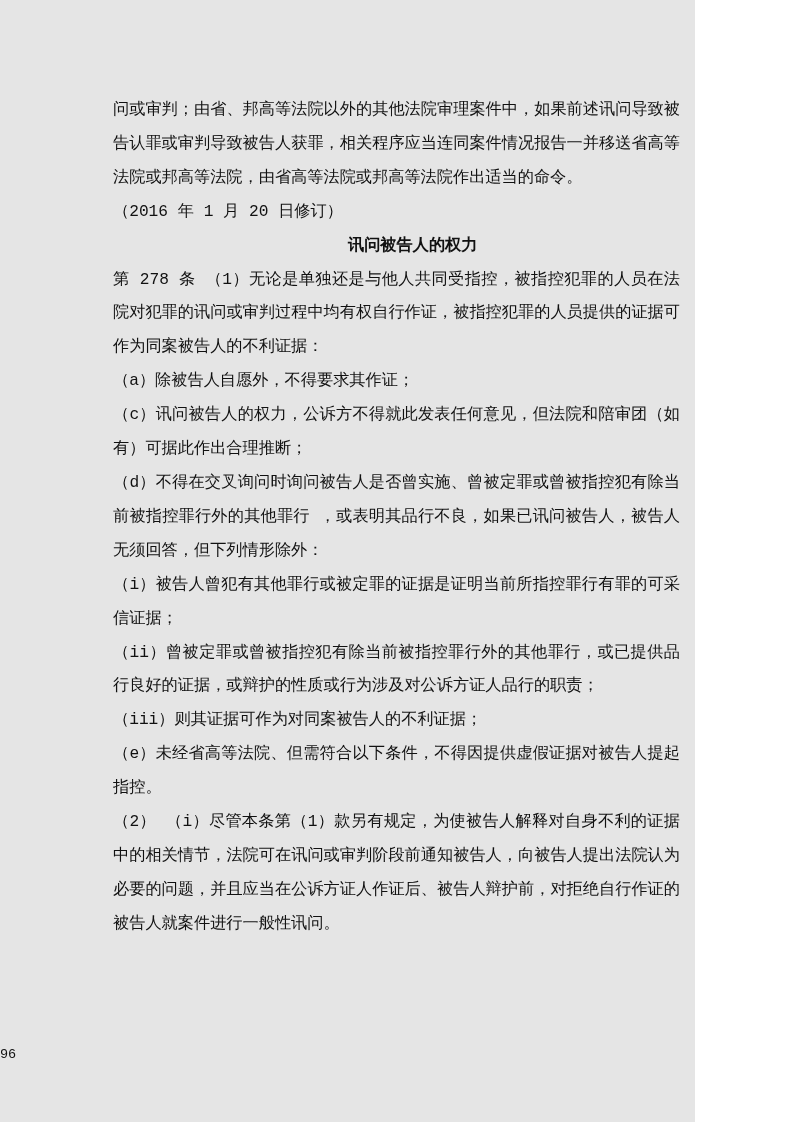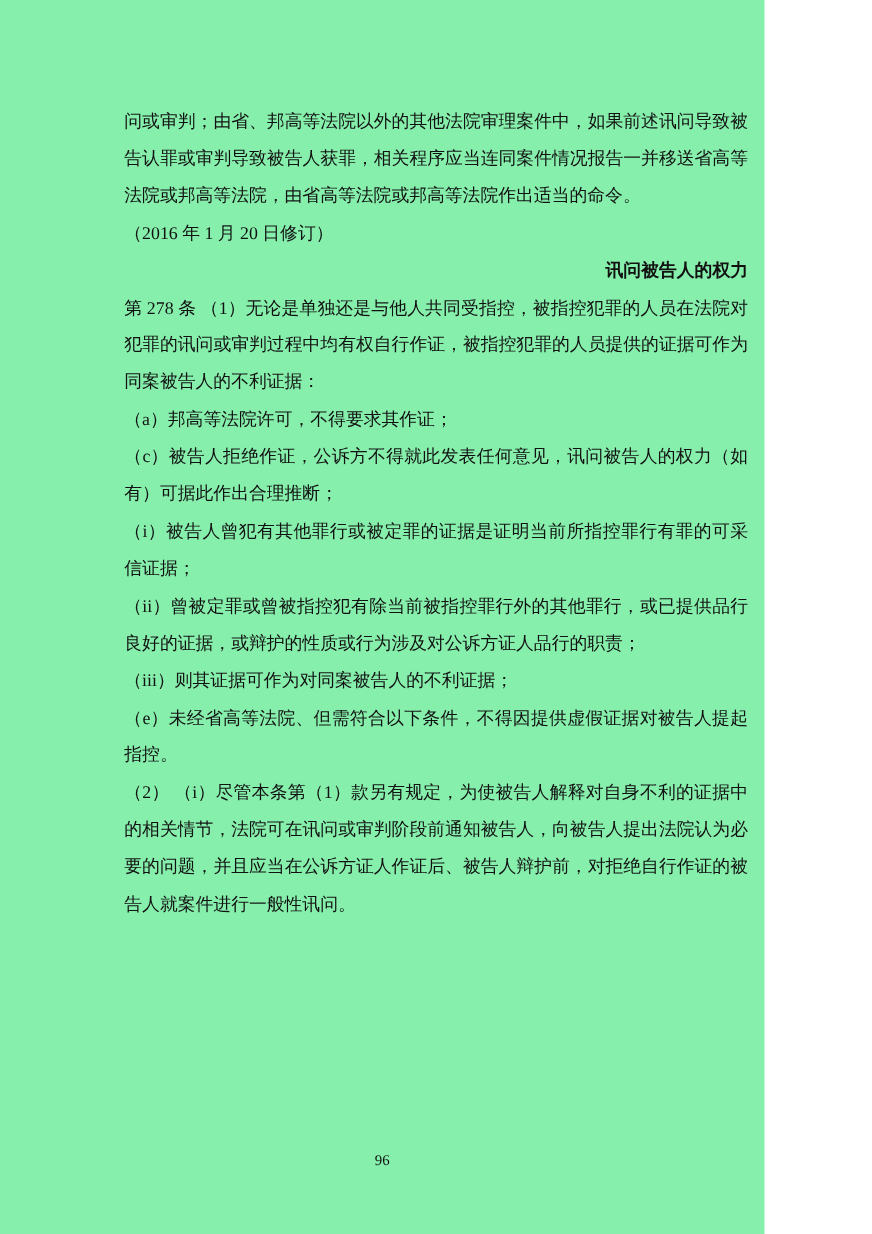--- a/index.html
+++ b/index.html
@@ -1,66 +1,66 @@
 <!DOCTYPE html>
 <html><head>
 <meta charset="utf-8">
 <style>
   * { margin: 0; padding: 0; box-sizing: border-box; }
   html, body { background: #ffffff; }
   .page {
     position: relative;
     width: 695px;
     height: 1122px;
-    background: #86efac;
-    font-family: Liberation Serif, serif;
+    background: #e5e5e5;
+    font-family: Liberation Mono, monospace;
     color: #111111;
     overflow: hidden;
   }
   .content {
     position: absolute;
     left: 113px;
     top: 94px;
     width: 567px;
     font-size: 16.2px;
     line-height: 33.9px;
     text-align: justify;
     text-justify: inter-ideograph;
   }
   .content p {
     margin: 0;
     word-break: break-all;
   }
   .content p.heading {
     font-weight: bold;
     text-indent: 2em;
-    text-align: right;
+    text-align: center;
   }
   .footer {
     position: absolute;
     top: 1046px;
     left: 0;
     width: 100%;
-    text-align: center;
     font-size: 13.5px;
     line-height: 18px;
     color: #111111;
   }
 </style>
 </head>
 <body>
 
 <div class="page">
   <div class="content">
     <p class="body">问或审判；由省、邦高等法院以外的其他法院审理案件中，如果前述讯问导致被告认罪或审判导致被告人获罪，相关程序应当连同案件情况报告一并移送省高等法院或邦高等法院，由省高等法院或邦高等法院作出适当的命令。</p>
     <p class="body">（2016 年 1 月 20 日修订）</p>
     <p class="heading">讯问被告人的权力</p>
     <p class="body">第 278 条 （1）无论是单独还是与他人共同受指控，被指控犯罪的人员在法院对犯罪的讯问或审判过程中均有权自行作证，被指控犯罪的人员提供的证据可作为同案被告人的不利证据：</p>
-    <p class="body">（a）邦高等法院许可，不得要求其作证；</p>
-    <p class="body">（c）被告人拒绝作证，公诉方不得就此发表任何意见，讯问被告人的权力（如有）可据此作出合理推断；</p>
+    <p class="body">（a）除被告人自愿外，不得要求其作证；</p>
+    <p class="body">（c）讯问被告人的权力，公诉方不得就此发表任何意见，但法院和陪审团（如有）可据此作出合理推断；</p>
+    <p class="body">（d）不得在交叉询问时询问被告人是否曾实施、曾被定罪或曾被指控犯有除当前被指控罪行外的其他罪行 ，或表明其品行不良，如果已讯问被告人，被告人无须回答，但下列情形除外：</p>
     <p class="body">（i）被告人曾犯有其他罪行或被定罪的证据是证明当前所指控罪行有罪的可采信证据；</p>
     <p class="body">（ii）曾被定罪或曾被指控犯有除当前被指控罪行外的其他罪行，或已提供品行良好的证据，或辩护的性质或行为涉及对公诉方证人品行的职责；</p>
     <p class="body">（iii）则其证据可作为对同案被告人的不利证据；</p>
     <p class="body">（e）未经省高等法院、但需符合以下条件，不得因提供虚假证据对被告人提起指控。</p>
     <p class="body">（2） （i）尽管本条第（1）款另有规定，为使被告人解释对自身不利的证据中的相关情节，法院可在讯问或审判阶段前通知被告人，向被告人提出法院认为必要的问题，并且应当在公诉方证人作证后、被告人辩护前，对拒绝自行作证的被告人就案件进行一般性讯问。</p>
   </div>
   <div class="footer">96</div>
 </div>
 
 </body></html>

